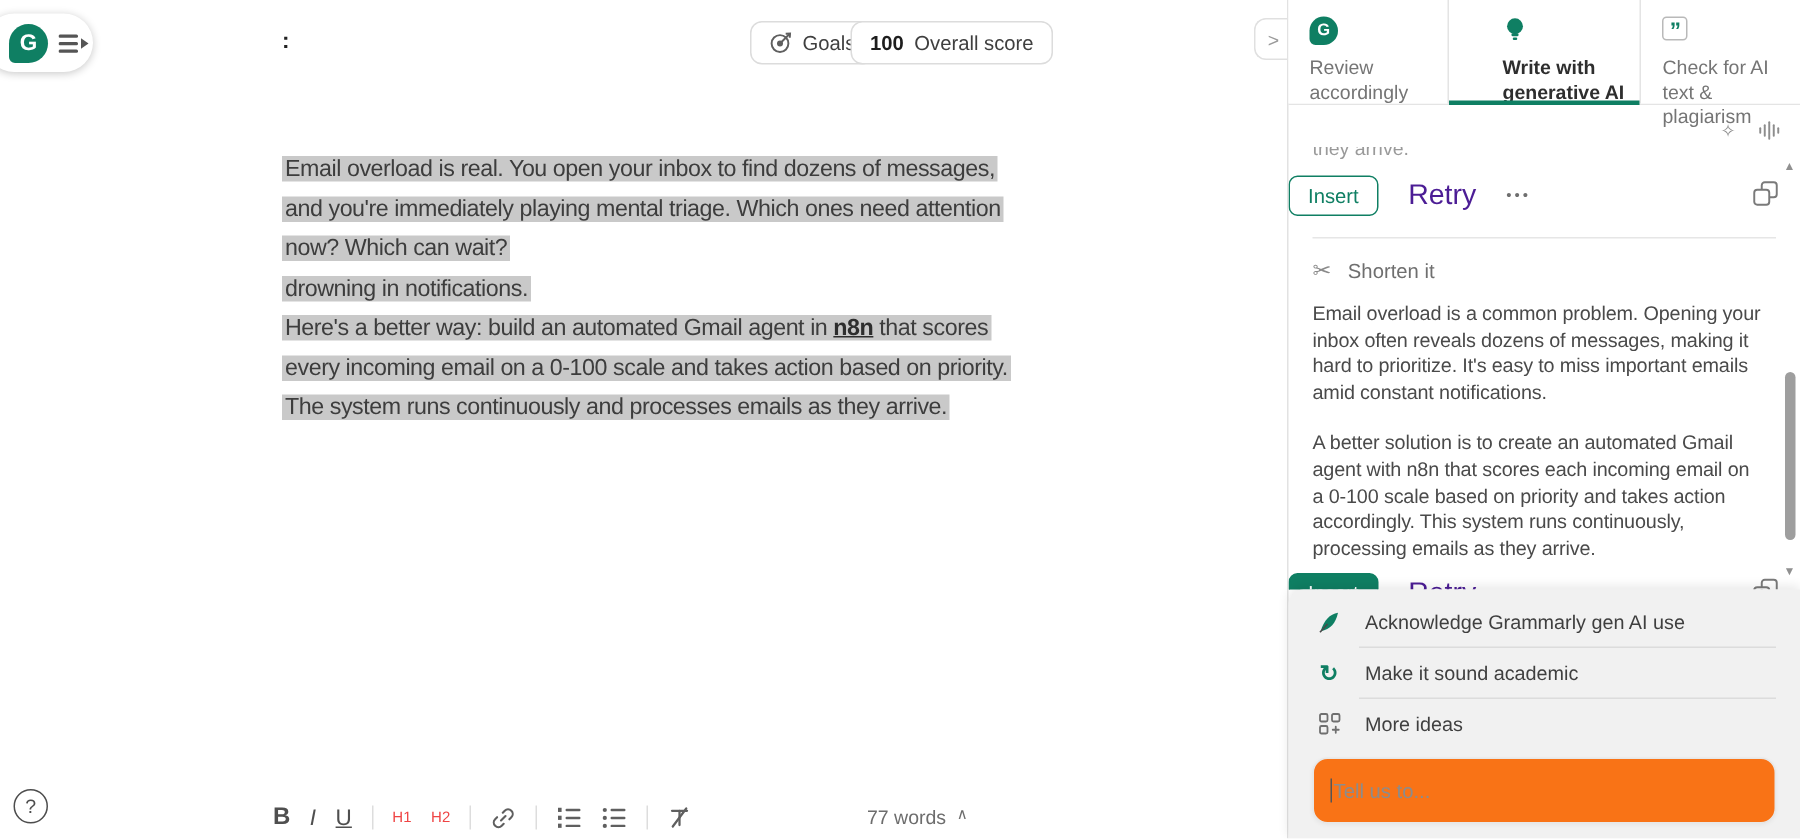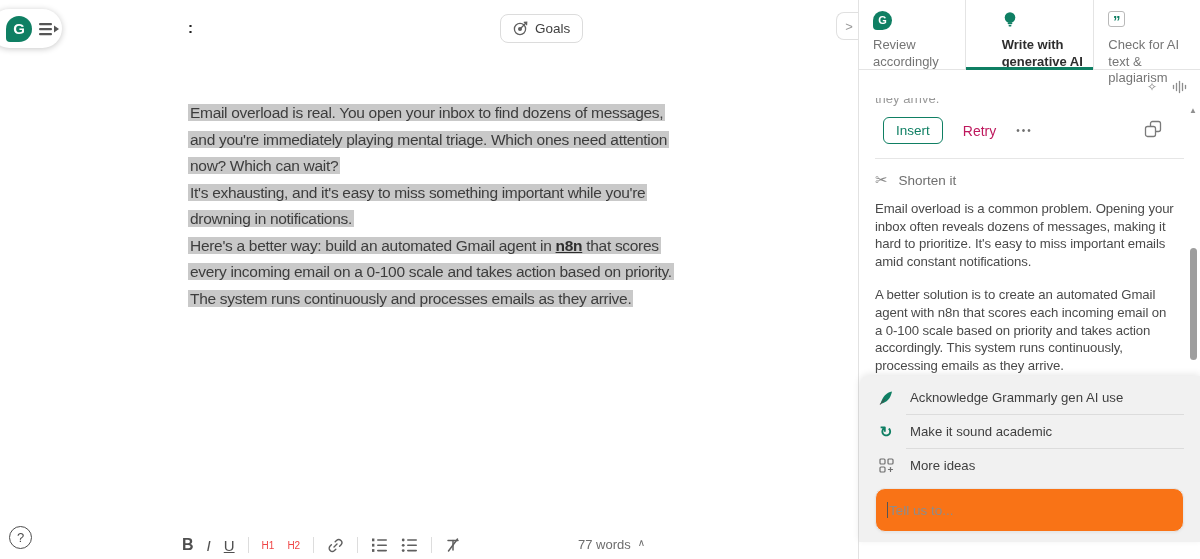--- a/index.html
+++ b/index.html
@@ -68,46 +68,46 @@
     color:var(--color-accent,#0f7f63); font-weight:700; font-size:15px; line-height:18px;
     display:flex; align-items:flex-start; justify-content:center; }
   .util-icons { position:absolute; right:13px; top:80px; display:flex; gap:15px;
     align-items:center; color:#8d8d8d; }
   .util-icons .uico { cursor:pointer; font-size:12px; display:flex; align-items:center; }
 
   
   .results { position:absolute; left:0; top:98px; right:0; height:295px; overflow:hidden; }
   .clipped-line { height:10px; overflow:hidden; margin-left:16px; }
   .clipped-line span { display:block; margin-top:-7px; font-size:13px; color:#9a9a9a; }
-  .actions-row { margin:8px 24px 0; display:flex; align-items:center; position:relative; height:29px; }
+  .actions-row { margin:8px 0 0; display:flex; align-items:center; position:relative; height:29px; }
   .insert-btn { border:1.5px solid var(--color-accent,#0f7f63); color:var(--color-accent,#0f7f63);
     background:#fff; border-radius:6px; padding:5px 12px; font-size:13.5px; font-family:inherit;
     font-weight:500; cursor:pointer; }
   .insert-btn.filled { background:var(--color-accent,#0f7f63); color:#fff; }
-  .retry { margin-left:20px; color:#be185d; font-size:14px; cursor:pointer; }
+  .retry { margin-left:20px; color:#4c1d95; font-size:19px; cursor:pointer; }
   .more-dots { margin-left:20px; color:#6f6f6f; font-size:10px; letter-spacing:2px; cursor:pointer; }
   .copy-btn { position:absolute; right:14px; top:4px; cursor:pointer; }
   .res-divider { margin:13px 16px 0; border-top:1px solid #e6e6e6; }
   .shorten-row { margin:12px 16px 0; display:flex; align-items:center; gap:11px;
     color:#6f6f6f; font-size:13.5px; cursor:pointer; }
   .shorten-row .sc { font-size:15px; color:#8a8a8a; }
   .sb-par { margin:11px 24px 0 16px; width:302px; font-size:13.2px; line-height:17.6px;
     letter-spacing:-0.1px; color:#4a4a4a; }
   .sb-par + .sb-par { margin-top:16px; }
   .row2 { margin-top:7px; }
 
   
   .scroll-up,.scroll-down { position:absolute; right:3px; font-size:8px; color:#909090; cursor:pointer; }
   .scroll-up { top:106px; }
   .scroll-down { top:376px; }
   .scroll-thumb { position:absolute; right:3px; top:248px; width:7px; height:112px;
     background:#9e9e9e; border-radius:4px; cursor:grab; }
 
   
-  .bottom-panel { position:absolute; left:0; bottom:17px; right:0; height:166px;
+  .bottom-panel { position:absolute; left:0; bottom:0; right:0; height:166px;
     background:var(--color-panel,#f1f1f1); border-top-left-radius:10px;
     box-shadow:0 -2px 7px rgba(0,0,0,.09); }
   .menu { padding-top:5px; }
   .menu-item { display:flex; align-items:center; gap:16px; height:33px; padding:0 16px 0 19px;
     font-size:13.2px; color:#3f3f3f; cursor:pointer; }
   .menu-item .mico { width:16px; display:flex; justify-content:center; align-items:center; }
   .menu-divider { height:1px; background:#dcdcdc; margin-left:47px; margin-right:16px; }
   .refresh-glyph { color:var(--color-accent,#0f7f63); font-weight:700; font-size:15px; }
   .prompt-box { position:absolute; left:16px; right:16px; bottom:10px; height:44px;
     background:#f97316; border-radius:10px; border:1px solid #e7e7e7;
@@ -137,30 +137,33 @@
 
   <button class="top-btn goals-btn">
     <svg width="15" height="15" viewBox="0 0 15 15">
       <circle cx="7" cy="8" r="5.6" fill="none" stroke="#5f5f5f" stroke-width="1.3"></circle>
       <circle cx="7" cy="8" r="2" fill="#5f5f5f"></circle>
       <line x1="7" y1="8" x2="13.5" y2="1.5" stroke="#5f5f5f" stroke-width="1.3"></line>
       <polyline points="10.8,1.5 13.7,1.3 13.5,4.2" fill="none" stroke="#5f5f5f" stroke-width="1.3"></polyline>
     </svg>
     <span>Goals</span>
   </button>
+  <button class="top-btn score-btn">
+    <b>100</b>
+    <span>Overall score</span>
+  </button>
 
   <button class="collapse-tab">
     <span>&gt;</span>
   </button>
 
   <div class="editor">
     <div class="line"><span class="hl">Email overload is real. You open your inbox to find dozens of messages,</span></div>
     <div class="line"><span class="hl">and you're immediately playing mental triage. Which ones need attention</span></div>
     <div class="line"><span class="hl">now? Which can wait?</span></div>
-    <div class="line"><span class="hl">It's exhausting, and it's easy to miss something important while you're</span></div>
     <div class="line"><span class="hl">drowning in notifications.</span></div>
     <div class="line"><span class="hl"><span>Here's a better way: build an automated Gmail agent in </span><a class="n8n">n8n</a><span> that scores</span></span></div>
     <div class="line"><span class="hl">every incoming email on a 0-100 scale and takes action based on priority.</span></div>
     <div class="line"><span class="hl">The system runs continuously and processes emails as they arrive.</span></div>
   </div>
 
   <div class="editor-toolbar">
     <span class="tb tb-b">B</span>
     <span class="tb tb-i">I</span>
     <span class="tb tb-u">U</span>

